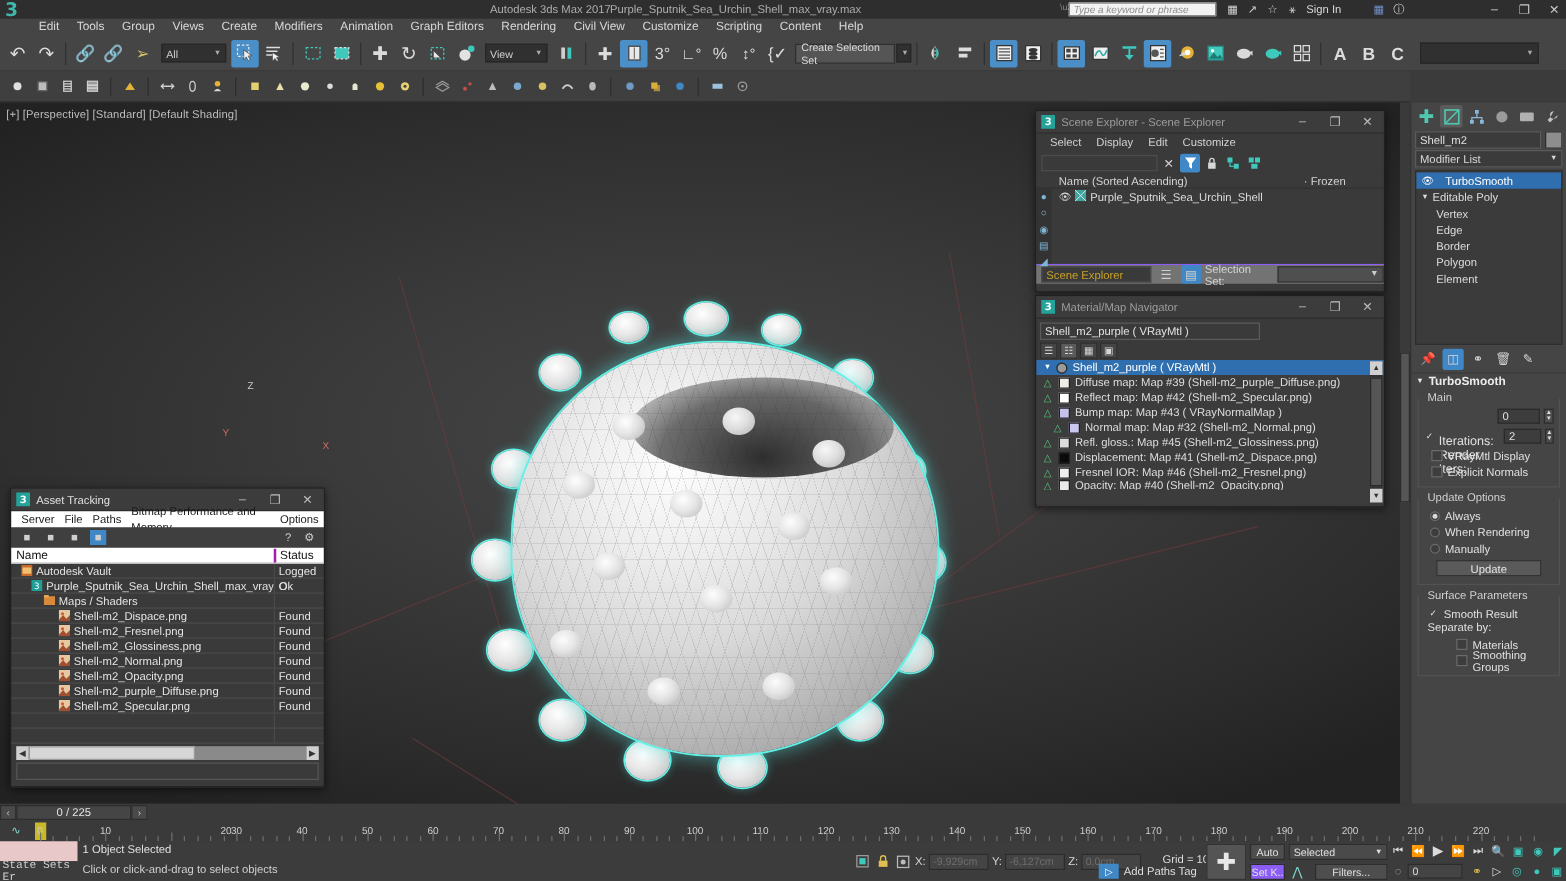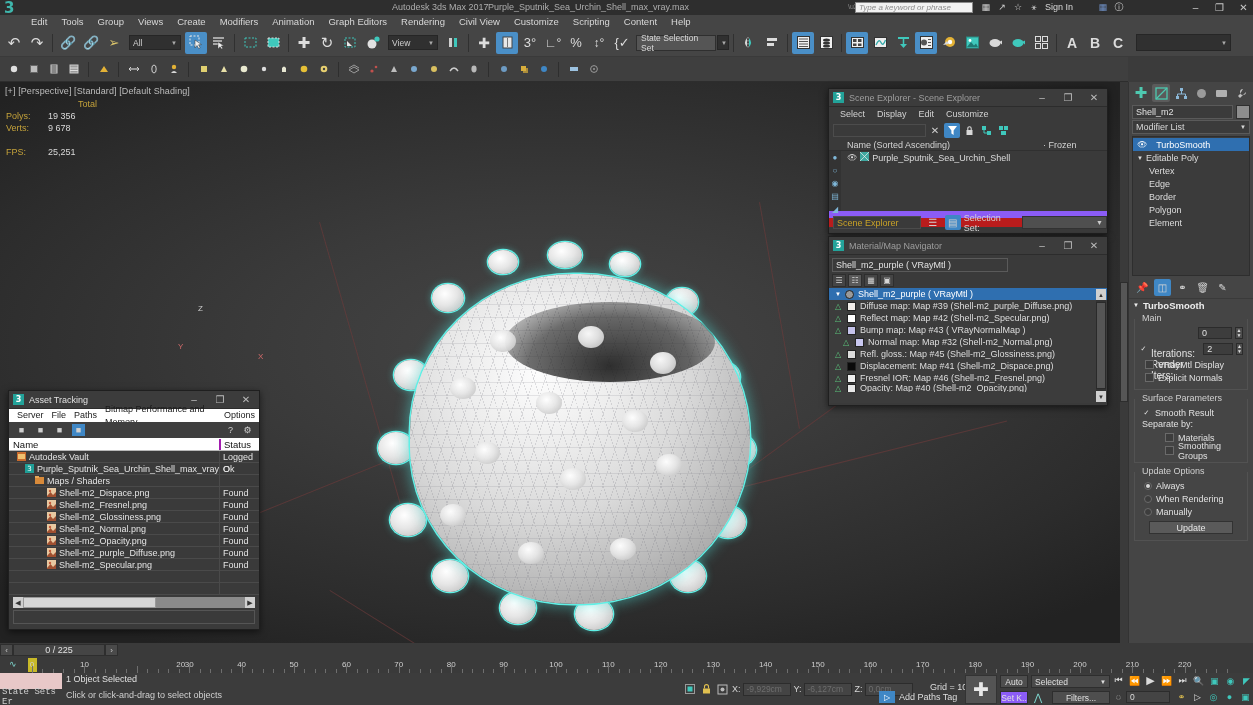--- a/index.html
+++ b/index.html
@@ -134,21 +134,21 @@
   .se-search{flex:0 0 93px;height:13px;background:#3a3a3a;border:1px solid #4c4c4c;}
   .se-tbtn{width:16px;height:15px;display:flex;align-items:center;justify-content:center;font-size:10px;color:#cfcfcf;margin-left:1px;border-radius:2px;}
   .se-tbtn.on{background:#3f87c5;}
   .se-header{height:12px;background:#3a3a3a;display:flex;align-items:center;border-bottom:1px solid #303030;}
   .se-header .h1{flex:1;font-size:9px;color:#d4d4d4;padding-left:18px;}
   .se-header .h2{width:64px;font-size:9px;color:#d4d4d4;}
   .se-body{background:#3a3a3a;position:relative;}
   .se-sidebar{position:absolute;left:0;top:0;width:12px;bottom:0;background:#333;}
   .se-sidebar div{width:12px;height:13px;display:flex;align-items:center;justify-content:center;font-size:8px;color:#7fb7d8;}
   .se-row{height:13px;display:flex;align-items:center;padding-left:18px;font-size:9px;color:#dcdcdc;gap:3px;}
-  .se-foot{height:16px;background:#b91c1c;display:flex;align-items:center;padding-left:4px;border-top:7px solid #8b5cf6;gap:3px;}
+  .se-foot{height:16px;background:#737373;display:flex;align-items:center;padding-left:4px;border-top:1px solid #8b5cf6;gap:3px;}
   .se-foot .lbl{width:88px;height:13px;background:#3a3a3a;border:1px solid #4c4c4c;color:#c9a227;font-size:9px;
                 display:flex;align-items:center;padding-left:3px;}
   .se-foot .ssl{font-size:9px;color:#d4d4d4;}
   .se-foot .ssv{width:85px;height:13px;background:#4f4f4f;border:1px solid #333;display:flex;align-items:center;
                 justify-content:flex-end;padding-right:3px;font-size:7px;color:#ccc;}
 
   
   .mm-name{height:14px;margin:3px 3px 0 3px;background:#3a3a3a;border:1px solid #5a5a5a;
            display:flex;align-items:center;padding-left:3px;font-size:9px;color:#e2e2e2;width:176px;}
   .mm-tools{height:16px;display:flex;align-items:center;padding-left:3px;gap:2px;}
@@ -383,21 +383,21 @@
       <svg class="svgico" width="15" height="15" viewBox="0 0 15 15">
           <rect x="3" y="2" width="9" height="11" fill="#e8e8e8" stroke="#444"></rect>
           <path d="M7.5 3 L7.5 12" stroke="#777"></path>
         </svg>
     </div>
     <div class="tbtn" style="font-size:13px;">3°</div>
     <div class="tbtn" style="font-size:12px;">∟°</div>
     <div class="tbtn" style="font-size:13px;">%</div>
     <div class="tbtn" style="font-size:12px;">↕°</div>
     <div class="tbtn" style="font-size:13px;">{✓</div>
-    <div class="tfield" style="width:80px;margin-left:2px;">State Selection Set</div>
+    <div class="tfield" style="width:80px;margin-left:2px;">Create Selection Set</div>
     <div class="tdrop" style="width:12px;margin-left:0;">
         <span class="cv">▼</span>
       </div>
     <div class="tsep"></div>
     <div class="tbtn">
       <svg class="svgico" width="15" height="15" viewBox="0 0 15 15">
           <path d="M6 2 L6 13" stroke="#aaa" stroke-dasharray="1.5 1.5"></path>
           <path d="M5 3 Q1 7.5 5 12 Z" fill="#d9d9d9"></path>
           <path d="M7 3 Q11 7.5 7 12 Z" fill="#3fc8bc"></path>
         </svg>
@@ -662,39 +662,20 @@
     <div class="vp-grad"></div>
 
     <div class="gridline" style="left:260px;top:430px;width:420px;transform:rotate(-22deg);"></div>
     <div class="gridline" style="left:320px;top:140px;width:300px;transform:rotate(74deg);"></div>
     <div class="gridline" style="left:580px;top:445px;width:440px;transform:rotate(-14deg);"></div>
     <div class="gridline" style="left:760px;top:120px;width:230px;transform:rotate(80deg);"></div>
     <div class="gridline" style="left:330px;top:508px;width:290px;transform:rotate(32deg);"></div>
     <div class="gridline" style="left:620px;top:480px;width:330px;transform:rotate(-36deg);"></div>
 
     <div class="vp-label">[+] [Perspective] [Standard] [Default Shading]</div>
-    <div class="vp-stats">
-      <div class="row">
-          <span class="k"></span>
-          <span class="tot">Total</span>
-        </div>
-      <div class="row">
-          <span class="k">Polys:</span>
-          <span class="v">19 356</span>
-        </div>
-      <div class="row">
-          <span class="k">Verts:</span>
-          <span class="v">9 678</span>
-        </div>
-      <div class="row" style="height:12px;"></div>
-      <div class="row">
-          <span class="k">FPS:</span>
-          <span class="v">25,251</span>
-        </div>
-    </div>
 
     <div class="urchin-wrap">
       <div class="spike" style="left:178px;top:0px;width:34px;height:26px;"></div>
       <div class="spike" style="left:118px;top:8px;width:30px;height:24px;"></div>
       <div class="spike" style="left:240px;top:10px;width:30px;height:24px;"></div>
       <div class="spike" style="left:62px;top:42px;width:32px;height:28px;"></div>
       <div class="spike" style="left:296px;top:46px;width:32px;height:28px;"></div>
       <div class="spike" style="left:24px;top:118px;width:34px;height:30px;"></div>
       <div class="spike" style="left:336px;top:120px;width:34px;height:30px;"></div>
       <div class="spike" style="left:8px;top:190px;width:36px;height:32px;"></div>
@@ -1136,52 +1117,52 @@
       <div class="cp-check" style="padding-left:6px;">
         <span class="cp-box"></span>
         <span>VRayMtl Display</span>
       </div>
       <div class="cp-check" style="padding-left:6px;">
         <span class="cp-box"></span>
         <span>Explicit Normals</span>
       </div>
     </div>
 
+    <div class="cp-grp" style="margin-top:9px;padding-bottom:6px;">
+      <span class="gt">Update Options</span>
+      <div class="cp-radio">
+        <span class="cp-rc on"></span>
+        <span>Always</span>
+      </div>
+      <div class="cp-radio">
+        <span class="cp-rc"></span>
+        <span>When Rendering</span>
+      </div>
+      <div class="cp-radio">
+        <span class="cp-rc"></span>
+        <span>Manually</span>
+      </div>
+      <div class="cp-btn">Update</div>
+    </div>
+
     <div class="cp-grp" style="margin-top:9px;">
       <span class="gt">Surface Parameters</span>
       <div class="cp-check" style="padding-left:3px;">
         <span class="cp-box" style="border:none;background:none;color:#e0e0e0;">✓</span>
         <span>Smooth Result</span>
       </div>
       <div style="font-size:9px;color:#e0e0e0;height:12px;padding-left:3px;">Separate by:</div>
       <div class="cp-check" style="padding-left:26px;">
         <span class="cp-box"></span>
         <span>Materials</span>
       </div>
       <div class="cp-check" style="padding-left:26px;">
         <span class="cp-box"></span>
         <span>Smoothing Groups</span>
       </div>
-    </div>
-
-    <div class="cp-grp" style="margin-top:9px;padding-bottom:6px;">
-      <span class="gt">Update Options</span>
-      <div class="cp-radio">
-        <span class="cp-rc on"></span>
-        <span>Always</span>
-      </div>
-      <div class="cp-radio">
-        <span class="cp-rc"></span>
-        <span>When Rendering</span>
-      </div>
-      <div class="cp-radio">
-        <span class="cp-rc"></span>
-        <span>Manually</span>
-      </div>
-      <div class="cp-btn">Update</div>
     </div>
   </div>
 
   <div class="tl-bar">
     <div class="tl-arrow">‹</div>
     <div class="tl-frame">0 / 225</div>
     <div class="tl-arrow">›</div>
   </div>
 
   <div class="ruler">

